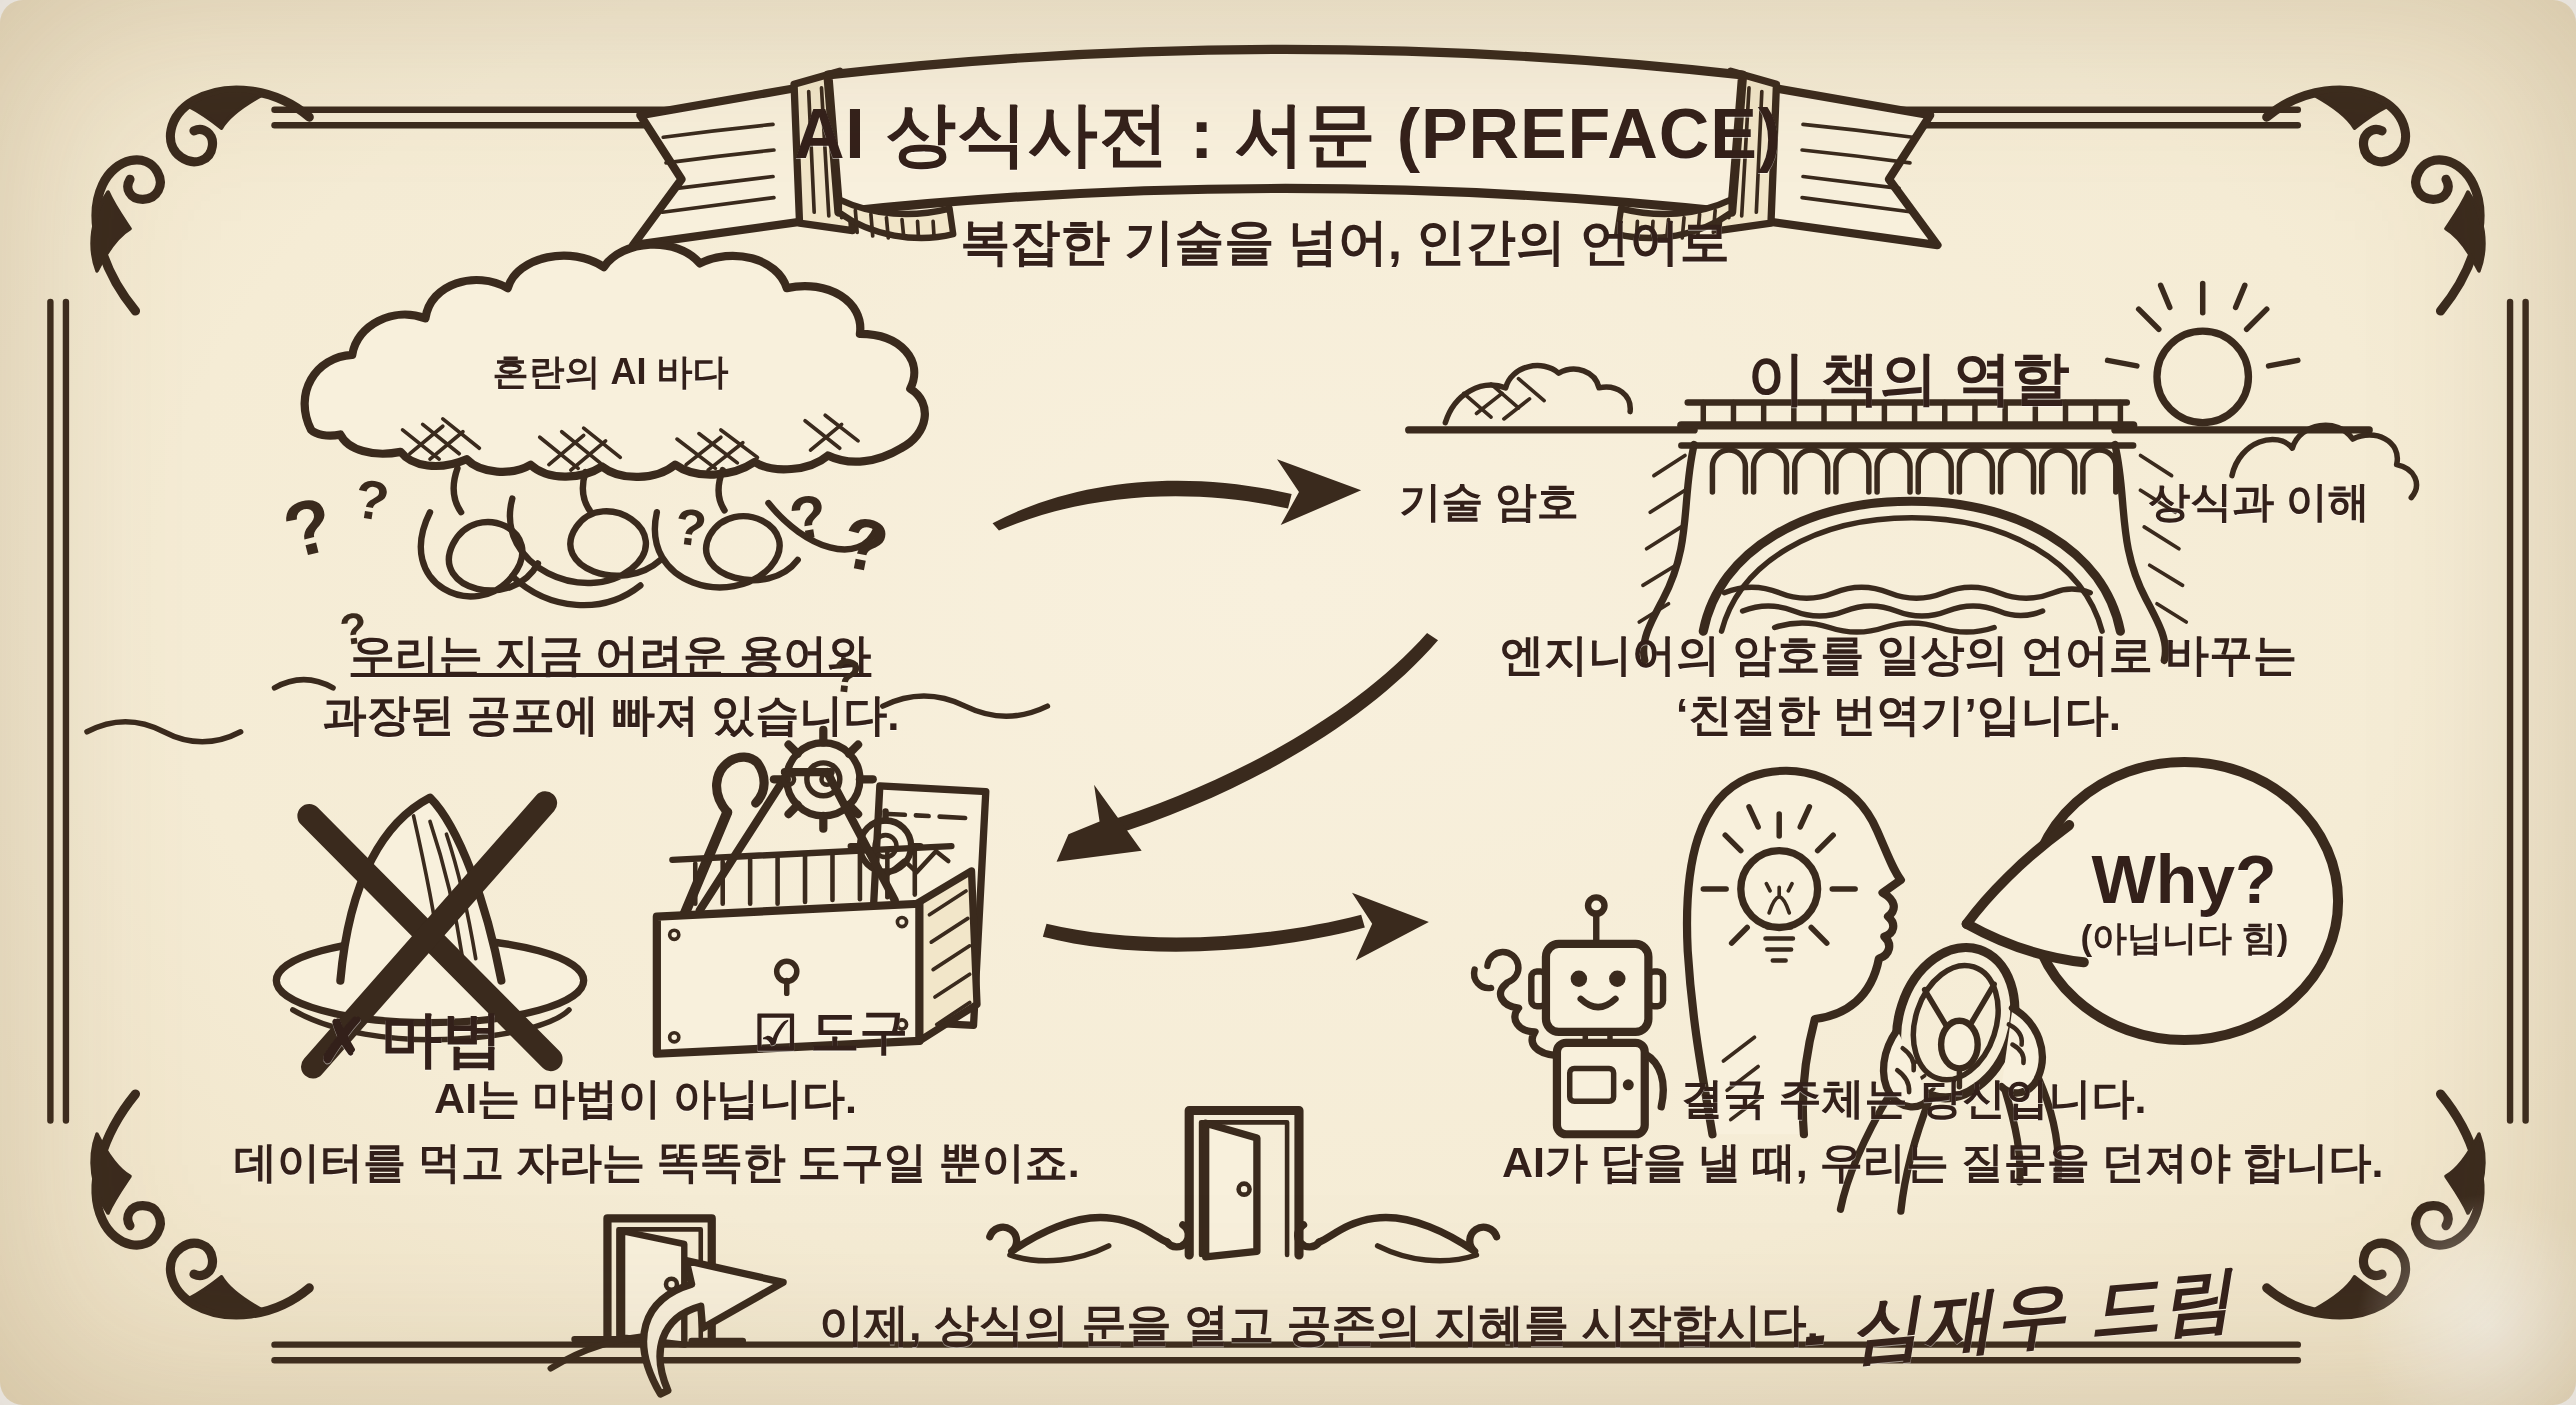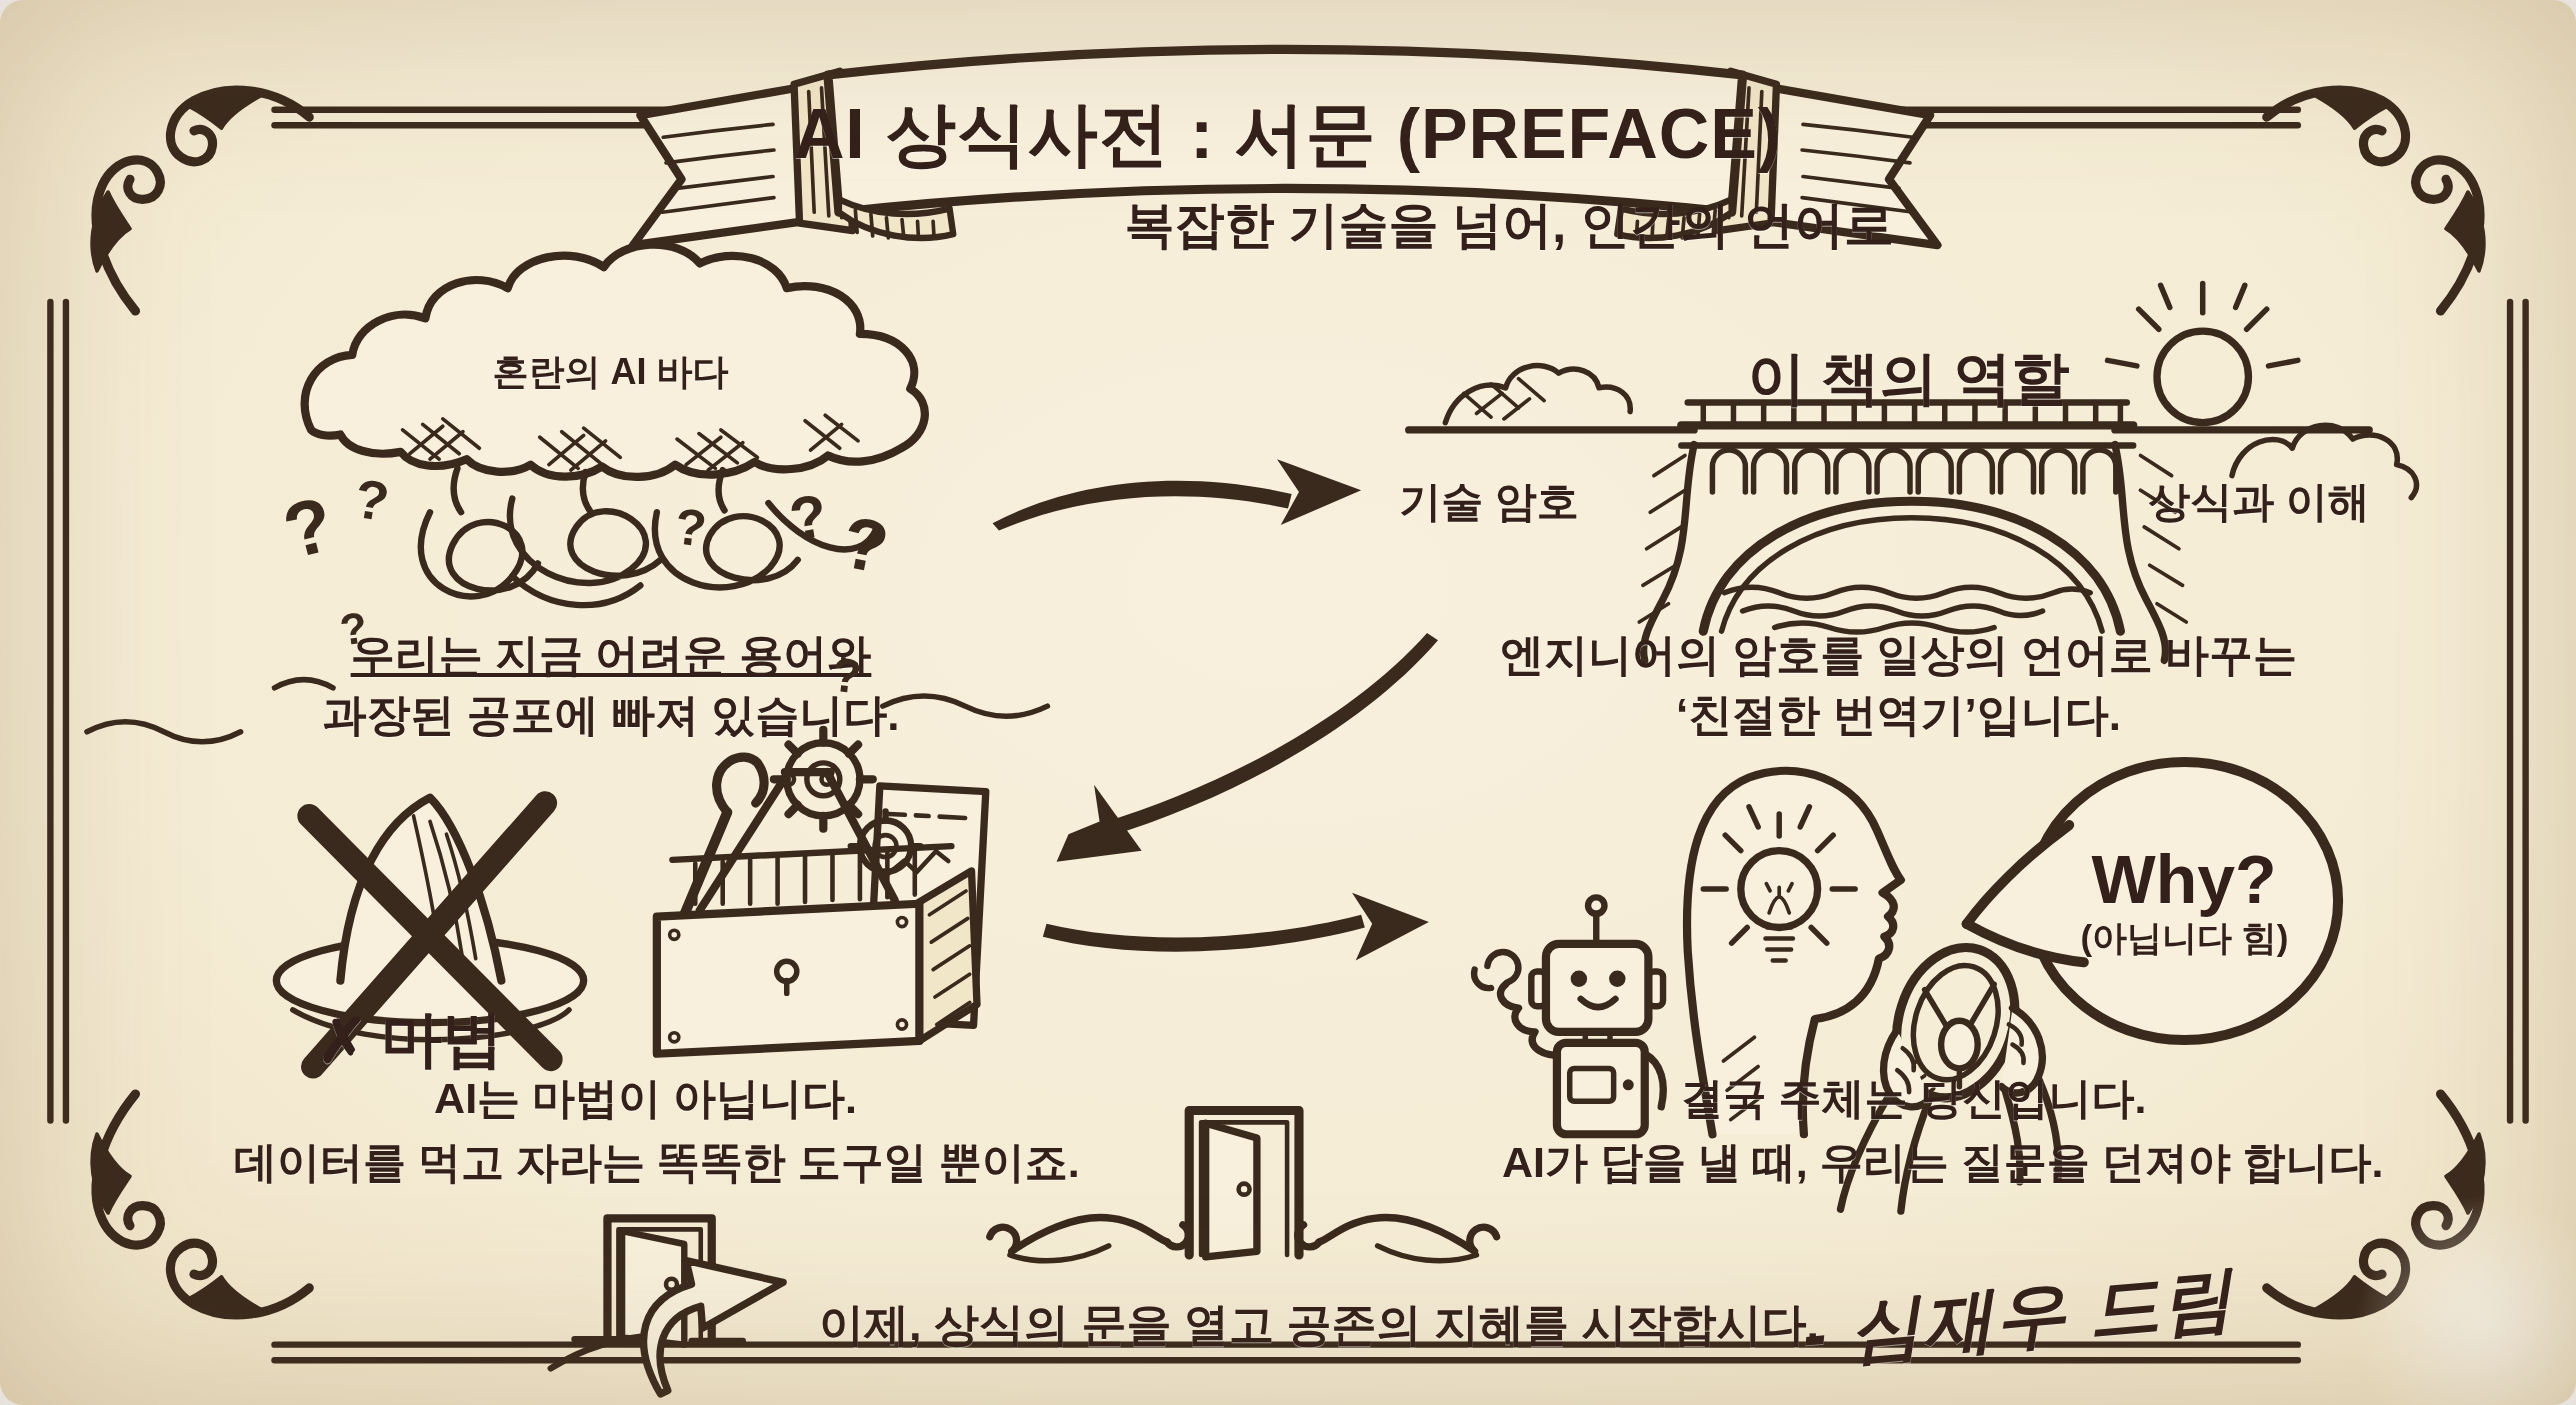--- a/index.html
+++ b/index.html
@@ -9,21 +9,21 @@
     background:radial-gradient(ellipse at 50% 42%, #f8f0dd 0%, #f5ecd5 62%, #eee1c4 100%);border-radius:23px;}
   #vignette{position:absolute;inset:0;pointer-events:none;
     box-shadow:inset 0 0 201px rgba(120,90,50,.25);}
   #glare{position:absolute;left:2351px;top:1189px;width:274px;height:274px;border-radius:50%;
     background:radial-gradient(circle, rgba(255,255,255,.55) 0%, rgba(255,255,255,0) 68%);
     pointer-events:none;}
   svg.art{position:absolute;left:0;top:0;}
   .txt{position:absolute;color:#33201a;font-weight:700;text-align:center;
        text-shadow:0 0.9px 0 rgba(255,255,255,.5);white-space:nowrap;}
   .title{left:739px;top:88px;width:1098px;font-size:70px;letter-spacing:0.9px;}
-  .subtitle{left:796px;top:192px;width:1098px;font-size:50px;text-align:right;}
+  .subtitle{left:796px;top:209px;width:1098px;font-size:50px;}
   .cloud-label{left:382px;top:348px;width:457px;font-size:36px;}
   .cloud-cap1{left:245px;top:626px;width:732px;font-size:44px;text-decoration:underline;}
   .cloud-cap2{left:245px;top:686px;width:732px;font-size:44px;}
   .bridge-title{left:1680px;top:340px;width:457px;font-size:58px;}
   .bridge-left{left:1347px;top:474px;width:284px;font-size:42px;}
   .bridge-right{left:2117px;top:474px;width:284px;font-size:42px;}
   .bridge-cap1{left:1487px;top:626px;width:823px;font-size:44px;}
   .bridge-cap2{left:1487px;top:686px;width:823px;font-size:44px;}
   .hat-label{left:282px;top:999px;width:256px;font-size:61px;}
   .tool-label{left:703px;top:999px;width:256px;font-size:49px;}
@@ -435,20 +435,23 @@
 
 <div class="txt bridge-title">이 책의 역할</div>
 <div class="txt bridge-left">기술 암호</div>
 <div class="txt bridge-right">상식과 이해</div>
 <div class="txt bridge-cap1">엔지니어의 암호를 일상의 언어로 바꾸는</div>
 <div class="txt bridge-cap2">‘친절한 번역기’입니다.</div>
 
 <div class="txt hat-label">
   <span class="mark">✗</span><span>마법</span>
 </div>
+<div class="txt tool-label">
+  <span class="mark">☑</span><span>도구</span>
+</div>
 <div class="txt tool-cap1">AI는 마법이 아닙니다.</div>
 <div class="txt tool-cap2">데이터를 먹고 자라는 똑똑한 도구일 뿐이죠.</div>
 
 <div class="txt why">Why?</div>
 <div class="txt why-sub">(아닙니다 힘)</div>
 <div class="txt agency-cap1">결국 주체는 당신입니다.</div>
 <div class="txt agency-cap2">AI가 답을 낼 때, 우리는 질문을 던져야 합니다.</div>
 
 <div class="txt closing">이제, 상식의 문을 열고 공존의 지혜를 시작합시다.</div>
 <div class="txt signature">- 심재우 드림</div>

